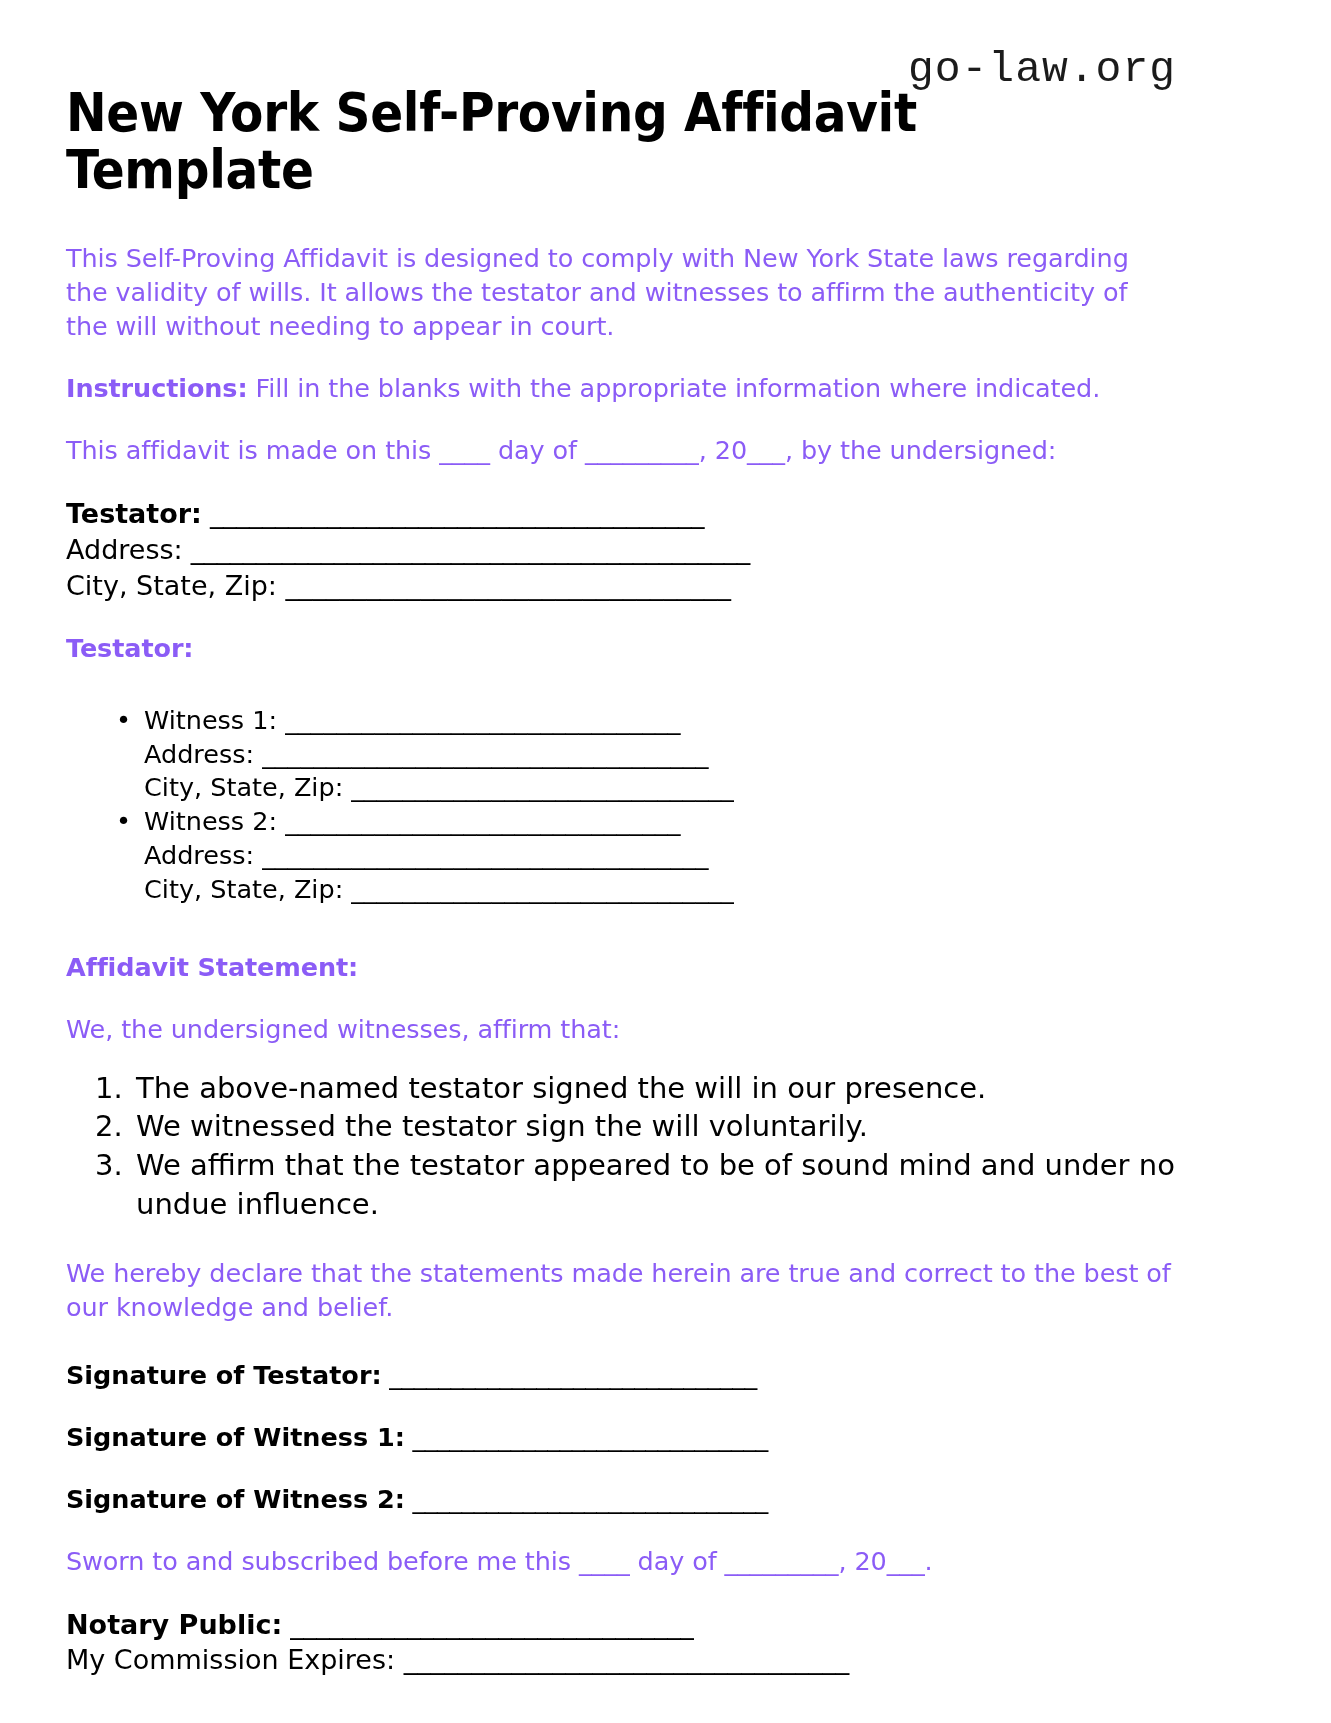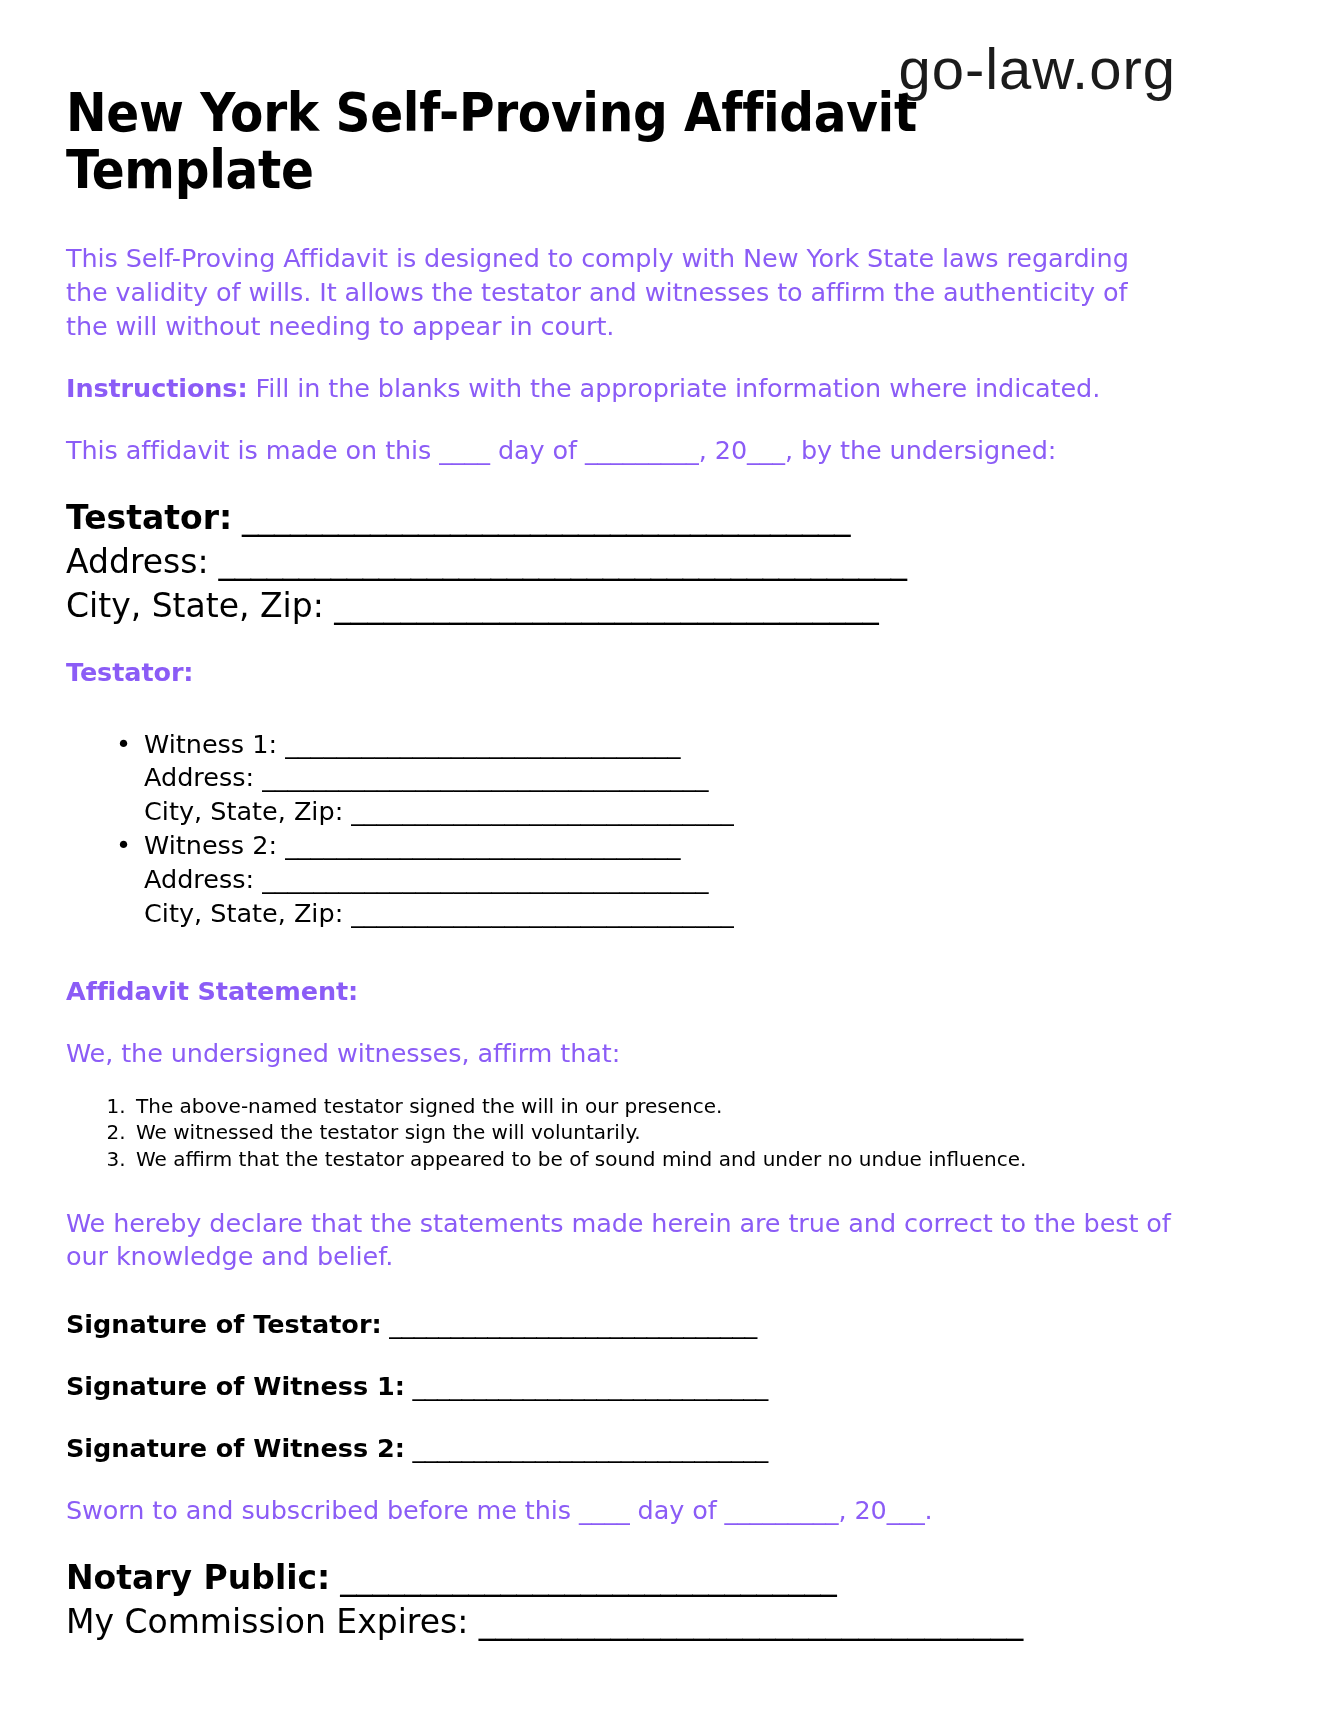--- a/index.html
+++ b/index.html
@@ -21,24 +21,24 @@
     position: absolute;
     left: 0; top: 0;
     width: 1331px;
     height: 1723px;
     background: #ffffff;
   }
 
   
   .watermark {
     position: absolute;
-    top: 40px;
+    top: 48px;
     right: 155px;
-    font-family: Liberation Sans, sans-serif;
-    font-size: 58px;
+    font-family: Liberation Mono, monospace;
+    font-size: 43px;
     letter-spacing: 1px;
     color: #1b1b1b;
     white-space: nowrap;
     line-height: 1;
   }
 
   
   .content {
     position: absolute;
     left: 66px;
@@ -76,21 +76,21 @@
   .b { font-weight: bold; }
 
   
   .blank {
     font-family: "DejaVu Sans", sans-serif;
     letter-spacing: -0.5px;
   }
 
   
   .field-block {
-    font-size: 33px;
+    font-size: 27px;
     line-height: 1.33;
   }
   .field-line { white-space: nowrap; }
 
   
   ul.witness-list {
     margin: 16px;
     padding: 0 0 0 62px;
     list-style: none;
     font-size: 25.5px;
@@ -108,21 +108,21 @@
     top: 0;
     font-size: 25.5px;
     line-height: 1.33;
   }
   .wit-sub { white-space: nowrap; }
 
   
   ol.affirm-list {
     margin: 0;
     padding: 0 0 0 66px;
-    font-size: 20px;
+    font-size: 29px;
     line-height: 1.33;
   }
   ol.affirm-list > li {
     margin: 0;
     padding: 0 0 0 4px;
   }
 
   
   .sig-line {
     font-size: 25.5px;

